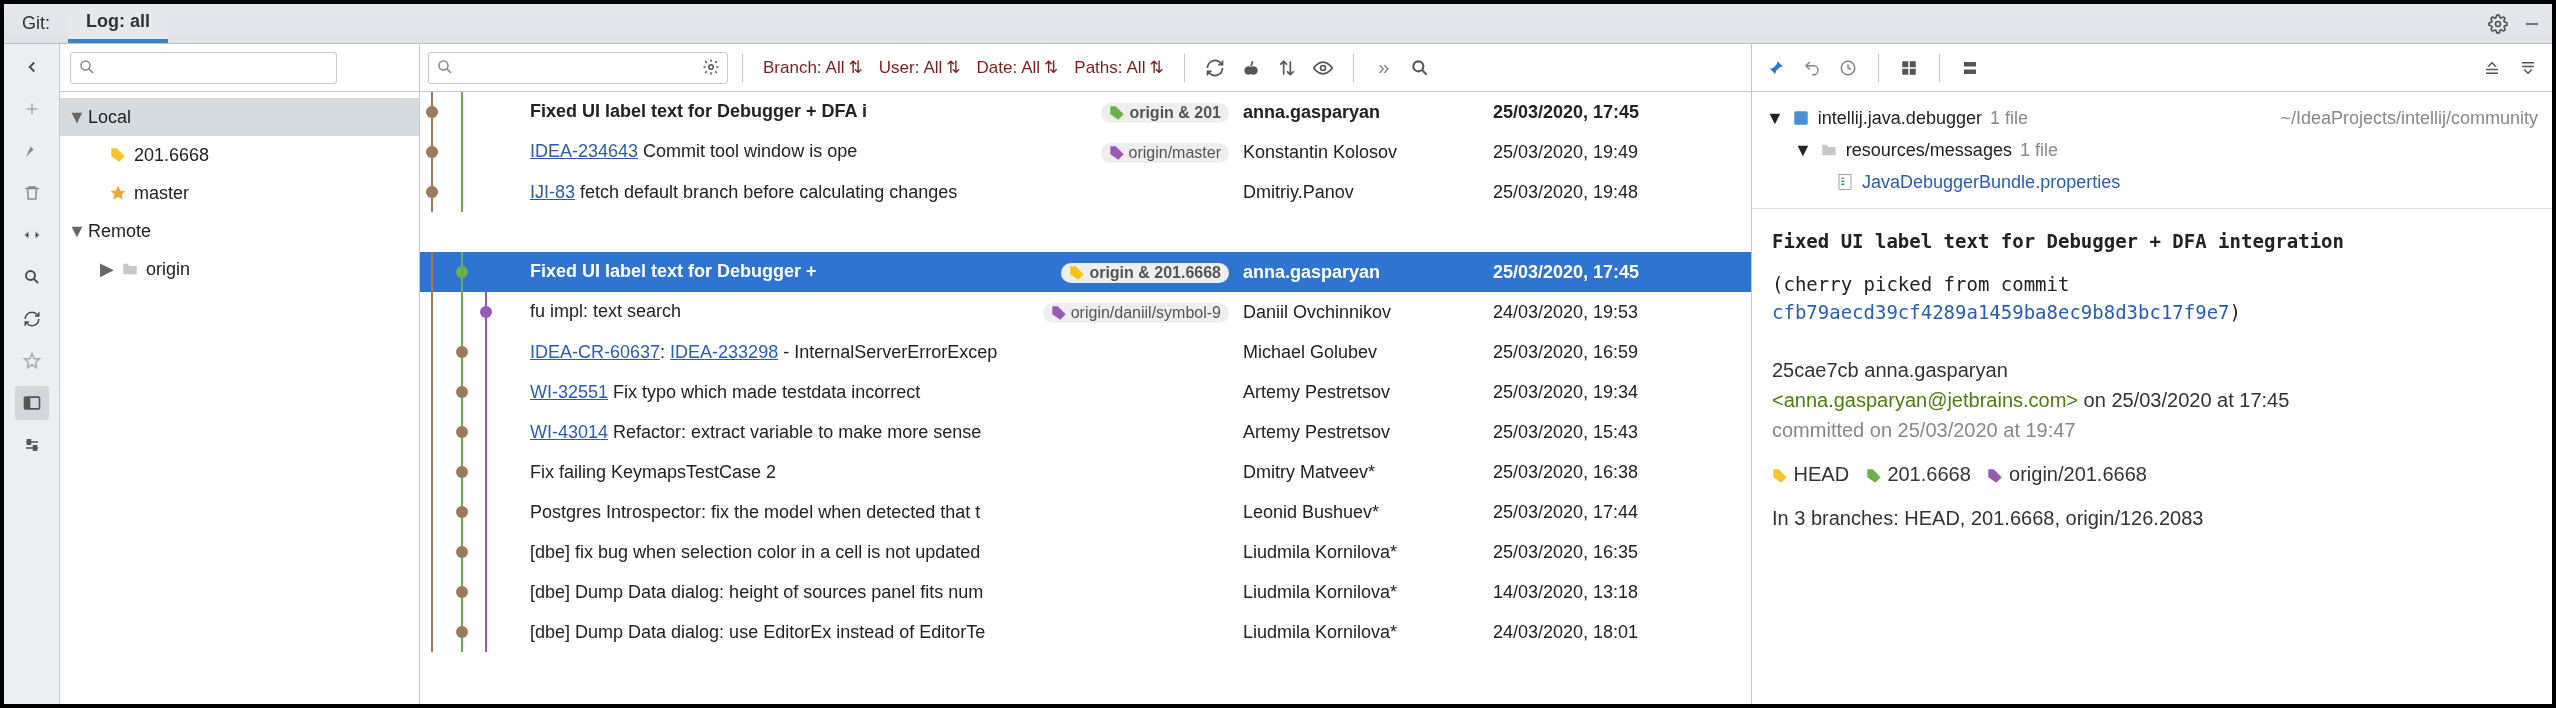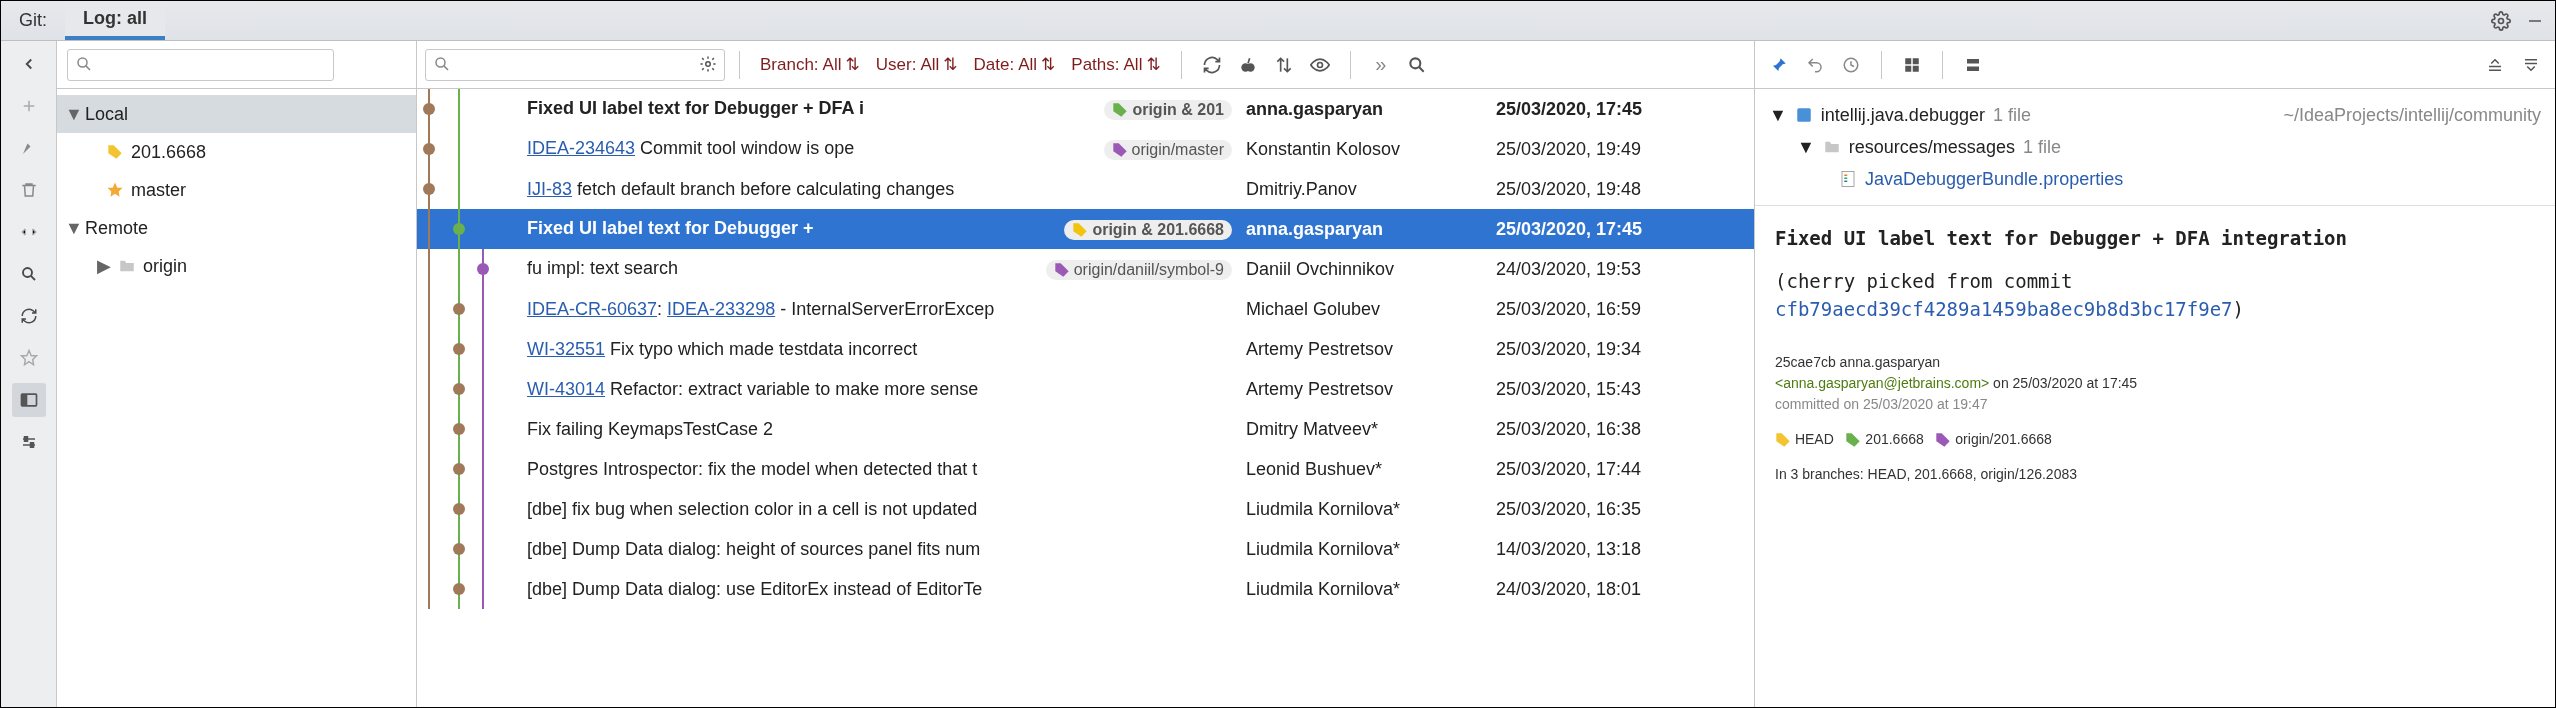--- a/index.html
+++ b/index.html
@@ -1,17 +1,17 @@
 <!DOCTYPE html>
 <html><head>
 <meta charset="utf-8">
 <style>
   * { box-sizing: border-box; margin: 0; padding: 0; }
   body { font-family: -apple-system, "Segoe UI", Arial, sans-serif; font-size: 13px; color: #222; background: #fff; overflow: hidden; }
-  .root { display: flex; flex-direction: column; width: 2556px; height: 708px; border: 1px solid #000000; }
+  .root { display: flex; flex-direction: column; width: 2556px; height: 708px; border: 4px solid #000000; }
   
   .tabstrip { display: flex; align-items: center; height: 40px; background: linear-gradient(#e6e8ec,#dfe2e6); border-bottom: 1px solid #c0c0c0; }
   .tabstrip .tab { padding: 0 18px; height: 100%; display: flex; align-items: center; font-size: 18px; color: #333; }
   .tabstrip .tab.active { border-bottom: 4px solid #3b7fc4; background:#e6e8ec;font-weight:bold; }
   .tabstrip .spacer { flex: 1; }
   .tabstrip .right-btn { width: 28px; height:28px; margin-right:6px; display:flex;align-items:center;justify-content:center; color:#555; }
   
   .main { flex:1; display:flex; min-height:0; }
   .gutter { width:56px; background:#eceef0; border-right:1px solid #c7c7c7; display:flex; flex-direction:column; align-items:center; padding-top:6px; gap:8px; }
   .gutter .gbtn { width:34px; height:34px; display:flex; align-items:center; justify-content:center; color:#4a4a4a; border-radius:3px; }
@@ -38,35 +38,35 @@
   .filter{color:#7f1d1d;display:flex;align-items:center;gap:4px;padding:0 6px;}
   .filter .val{font-weight:400;}
   .tbtn{width:32px;height:32px;display:flex;align-items:center;justify-content:center;color:#555;}
   .commits { flex:1; overflow:hidden; font-size:18px;}
   .commit-row{display:flex;align-items:center;height:40px;white-space:nowrap;}
   .commit-row .graph{width:110px;flex-shrink:0;}
   .commit-row .msg{flex:1;overflow:hidden;text-overflow:ellipsis;padding-right:10px;}
   .commit-row .author{width:250px;flex-shrink:0;overflow:hidden;text-overflow:ellipsis;}
   .commit-row .date{width:258px;flex-shrink:0;}
   .commit-row.bold .msg,.commit-row.bold .author,.commit-row.bold .date{font-weight:700;}
-  .commit-row.sel{background:#2f74d0;color:#fff;}
+  .commit-row.sel{background:#2f74d0;color:#fff;margin-top:40px;}
   a.link{color:#2a5db0;text-decoration:underline;}
   .tag{display:inline-flex;align-items:center;gap:4px;background:#eee;padding:1px 8px;border-radius:10px;font-size:16px;color:#555;margin-left:8px;vertical-align:middle;}
   .tag.inrow{float:right;margin-top:2px;margin-right:4px;}
   .tagsvg{width:16px;height:16px;}
   
   .detail { width:800px; display:flex; flex-direction:column;}
   .detail .dtoolbar{height:48px;border-bottom:1px solid #c7c7c7;display:flex;align-items:center;gap:4px;padding:0 8px;}
   .detail .files{padding:10px 14px;font-size:18px;border-bottom:1px solid #e0e0e0;}
   .detail .files .frow{display:flex;align-items:center;gap:8px;height:32px;}
   .detail .files .fcount{color:#888;}
   .detail .body{padding:18px 20px;font-family:Menlo,Consolas,monospace;font-size:19px;line-height:1.5;}
   .detail .body .subject{font-weight:700;margin-bottom:14px;}
   .detail .body .hash{color:#2a5db0;}
-  .detail .body .small{font-family:-apple-system,Arial,sans-serif;font-size:14px;color:#333;}
+  .detail .body .small{font-family:-apple-system,Arial,sans-serif;font-size:20px;color:#333;}
   .detail .body .grey{color:#888;}
   .detail .body .tagline{margin:14px 0;}
   svg{display:block;}
 </style>
 </head>
 <body>
 
 <div class="root">
 
   <div class="tabstrip">

